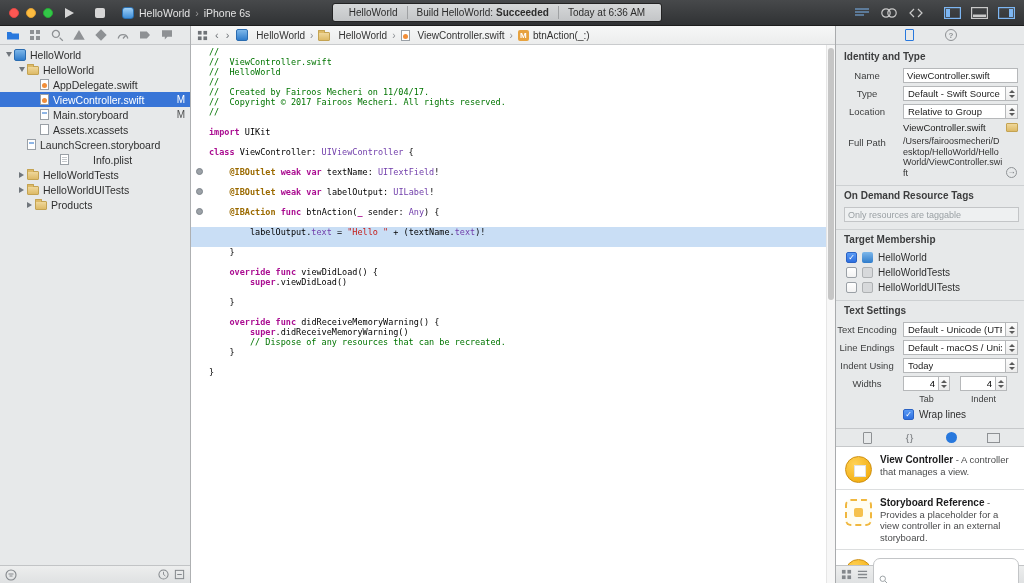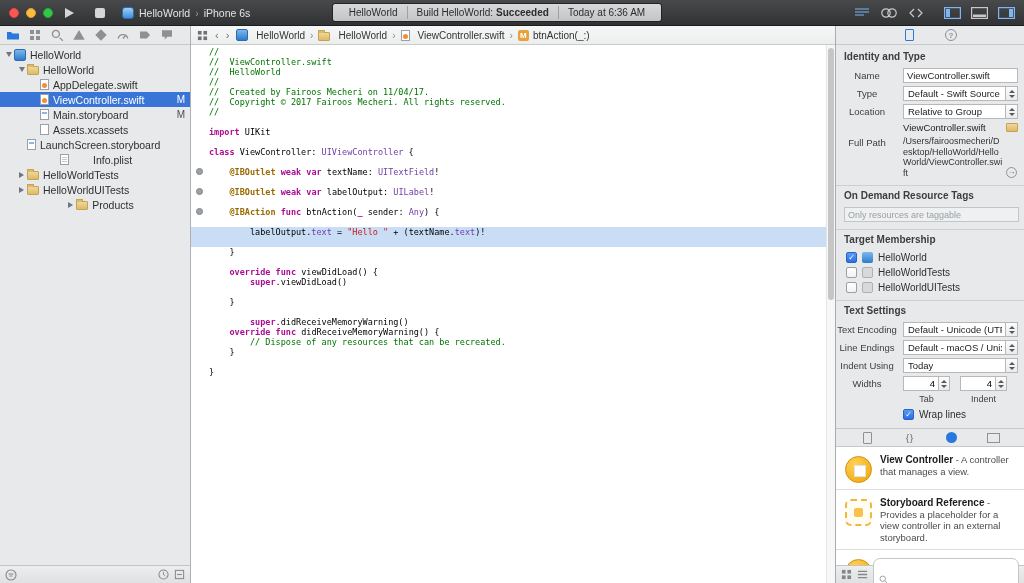--- a/index.html
+++ b/index.html
@@ -303,21 +303,21 @@
         <div class="tree-row" style="padding-left: 16px;">
           <span class="disc closed"></span>
           <span class="ti ti-folder"></span>
           <span class="tree-label">HelloWorldTests</span>
         </div>
         <div class="tree-row" style="padding-left: 16px;">
           <span class="disc closed"></span>
           <span class="ti ti-folder"></span>
           <span class="tree-label">HelloWorldUITests</span>
         </div>
-        <div class="tree-row" style="padding-left: 9px; justify-content: center;">
+        <div class="tree-row" style="padding-left: 24px;">
           <span class="disc closed"></span>
           <span class="ti ti-folder"></span>
           <span class="tree-label">Products</span>
         </div>
       </div>
     <div class="bottombar">
       <span class="bb-ic">
           <svg width="12" height="12" viewBox="0 0 12 12">
             <circle cx="6" cy="6" r="5" fill="none" stroke="currentColor" stroke-width="1.1"></circle>
             <path d="M3.5 5h5M4.5 7h3" stroke="currentColor" stroke-width="1" fill="none"></path>
@@ -483,25 +483,25 @@
           <div class="code-row">
             <span class="gutter"></span>
             <span class="code-text"><span class="tok-p">    }</span></span>
           </div>
           <div class="code-row">
             <span class="gutter"></span>
             <span class="code-text"></span>
           </div>
           <div class="code-row">
             <span class="gutter"></span>
+            <span class="code-text"><span class="tok-p">    </span><span class="tok-k">override</span><span class="tok-p"> </span><span class="tok-k">func</span><span class="tok-p"> didReceiveMemoryWarning() {</span></span>
+          </div>
+          <div class="code-row">
+            <span class="gutter"></span>
             <span class="code-text"><span class="tok-p">        </span><span class="tok-k">super</span><span class="tok-p">.didReceiveMemoryWarning()</span></span>
-          </div>
-          <div class="code-row">
-            <span class="gutter"></span>
-            <span class="code-text"><span class="tok-p">    </span><span class="tok-k">override</span><span class="tok-p"> </span><span class="tok-k">func</span><span class="tok-p"> didReceiveMemoryWarning() {</span></span>
           </div>
           <div class="code-row">
             <span class="gutter"></span>
             <span class="code-text"><span class="tok-p">        </span><span class="tok-c">// Dispose of any resources that can be recreated.</span></span>
           </div>
           <div class="code-row">
             <span class="gutter"></span>
             <span class="code-text"><span class="tok-p">    }</span></span>
           </div>
           <div class="code-row">

